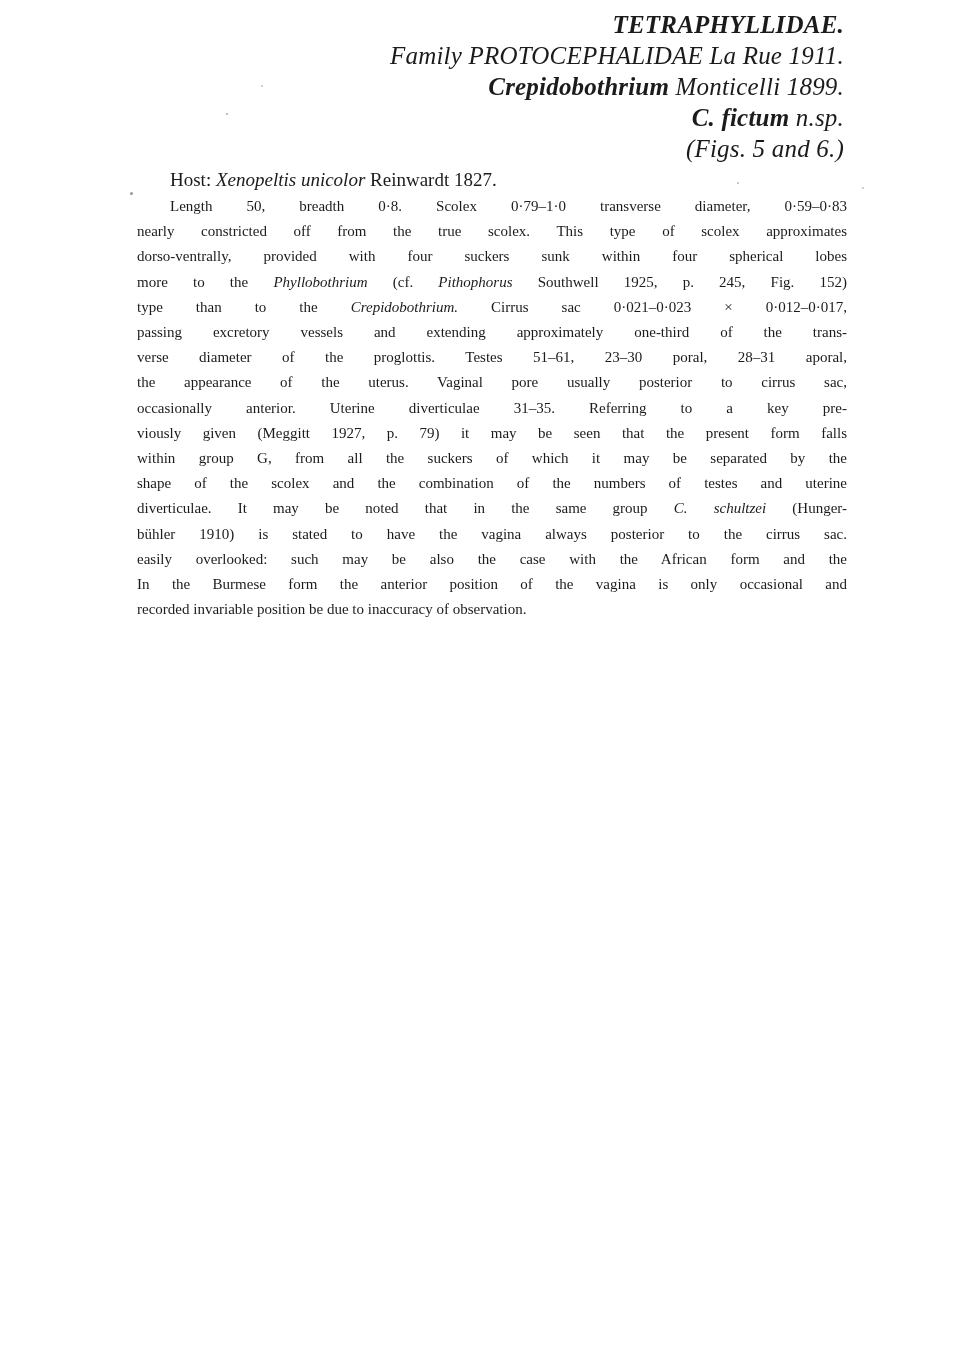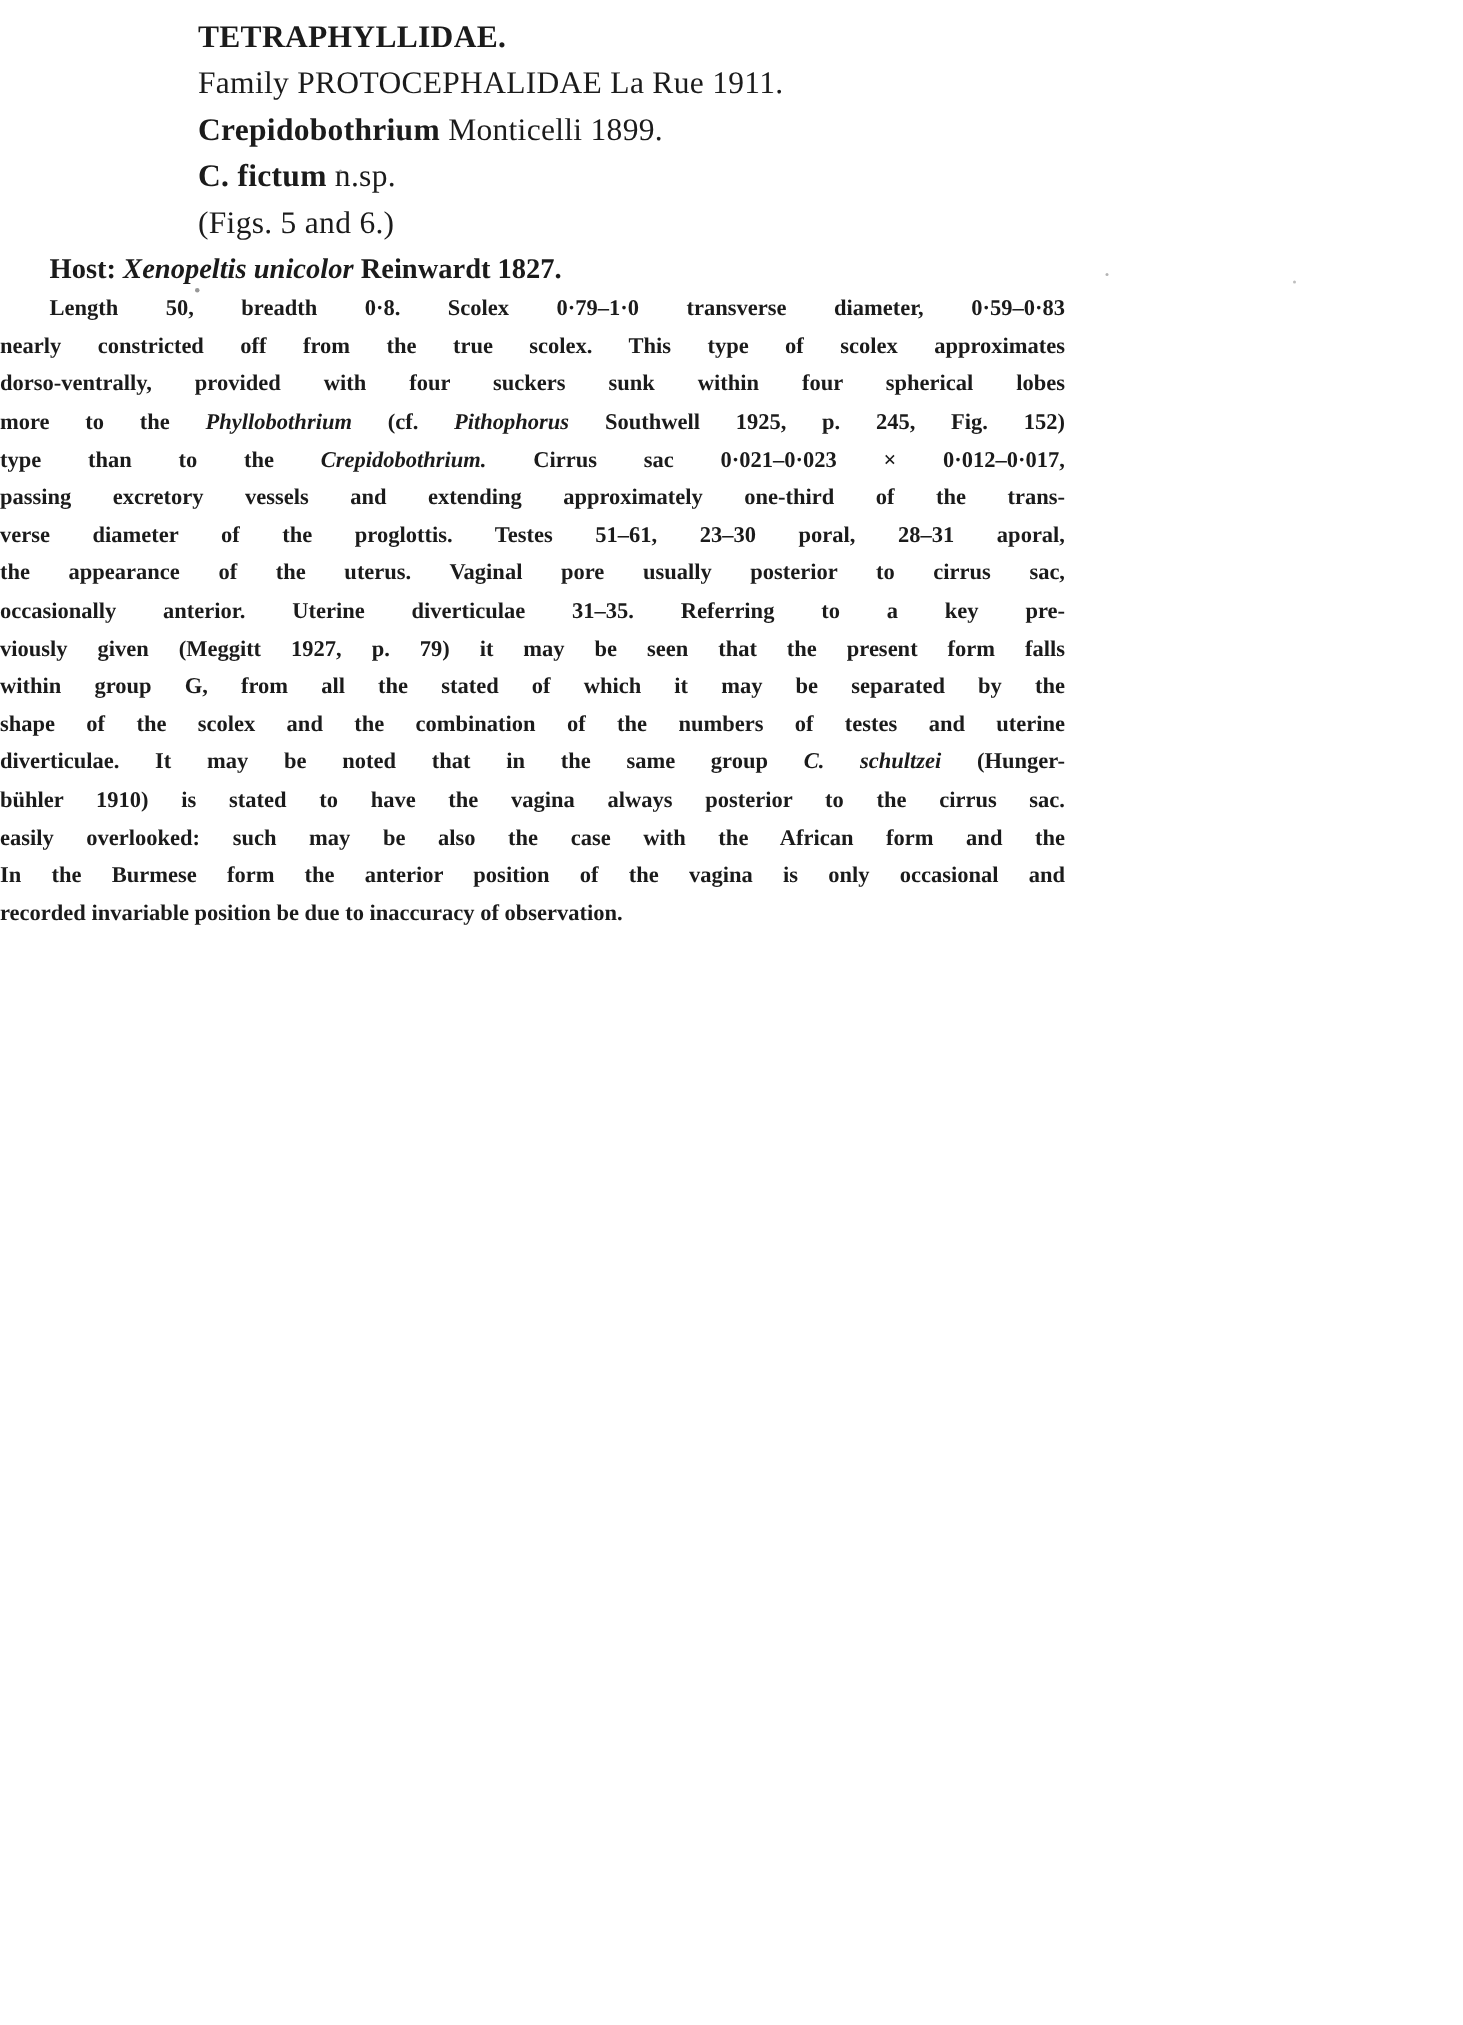--- a/index.html
+++ b/index.html
@@ -12,30 +12,31 @@
     font-family: "Liberation Serif", "DejaVu Serif", serif;
     color: #1b1b1b;
     -webkit-font-smoothing: antialiased;
   }
   .heading {
     padding-top: 9px;
     margin-left: 132px;
     width: 712px;
   }
   .header-line {
-    text-align: left;
-    font-size: 21px;
+    text-align: right;
+    font-size: 25px;
     line-height: 31px;
     letter-spacing: 0.2px;
     white-space: nowrap;
+    font-style: italic;
   }
   .body-block {
+    margin-left: 137px;
     width: 710px;
     margin-top: 2px;
-    font-weight: bold;
   }
   .host-line {
     font-size: 19px;
     line-height: 28px;
     text-indent: 33px;
     white-space: nowrap;
   }
   .p-line {
     font-size: 15px;
     line-height: 25.2px;
@@ -71,21 +72,21 @@
       <div class="p-line first"><span>Length 50, breadth 0·8.  Scolex 0·79–1·0 transverse diameter, 0·59–0·83</span></div>
       <div class="p-line"><span>nearly constricted off from the true scolex. This type of scolex approximates</span></div>
       <div class="p-line"><span>dorso-ventrally, provided with four suckers sunk within four spherical lobes</span></div>
       <div class="p-line"><span>more to the </span><span class="i">Phyllobothrium</span><span> (cf. </span><span class="i">Pithophorus</span><span> Southwell 1925, p. 245, Fig. 152)</span></div>
       <div class="p-line"><span>type than to the </span><span class="i">Crepidobothrium.</span><span>  Cirrus sac 0·021–0·023 × 0·012–0·017,</span></div>
       <div class="p-line"><span>passing excretory vessels and extending approximately one-third of the trans-</span></div>
       <div class="p-line"><span>verse diameter of the proglottis. Testes 51–61, 23–30 poral, 28–31 aporal,</span></div>
       <div class="p-line"><span>the appearance of the uterus. Vaginal pore usually posterior to cirrus sac,</span></div>
       <div class="p-line"><span>occasionally anterior.  Uterine diverticulae 31–35.  Referring to a key pre-</span></div>
       <div class="p-line"><span>viously given (Meggitt 1927, p. 79) it may be seen that the present form falls</span></div>
-      <div class="p-line"><span>within group G, from all the stated of which it may be separated by the</span></div>
+      <div class="p-line"><span>within group G, from all the suckers of which it may be separated by the</span></div>
       <div class="p-line"><span>shape of the scolex and the combination of the numbers of testes and uterine</span></div>
       <div class="p-line"><span>diverticulae.  It may be noted that in the same group </span><span class="i">C. schultzei</span><span> (Hunger-</span></div>
       <div class="p-line"><span>bühler 1910) is stated to have the vagina always posterior to the cirrus sac.</span></div>
       <div class="p-line"><span>easily overlooked: such may be also the case with the African form and the</span></div>
       <div class="p-line"><span>In the Burmese form the anterior position of the vagina is only occasional and</span></div>
       <div class="p-line lastline"><span>recorded invariable position be due to inaccuracy of observation.</span></div>
     </div>
   <span class="speck spk1"></span>
   <span class="speck spk2"></span>
   <span class="speck spk3"></span>

